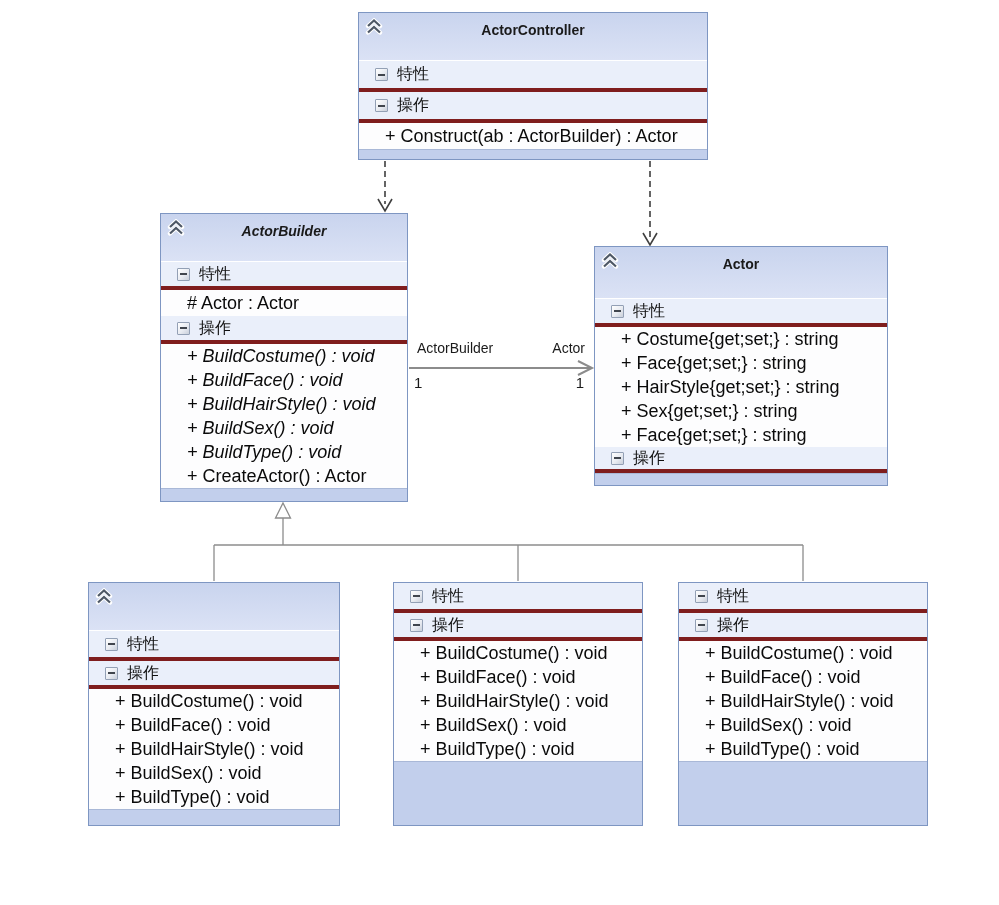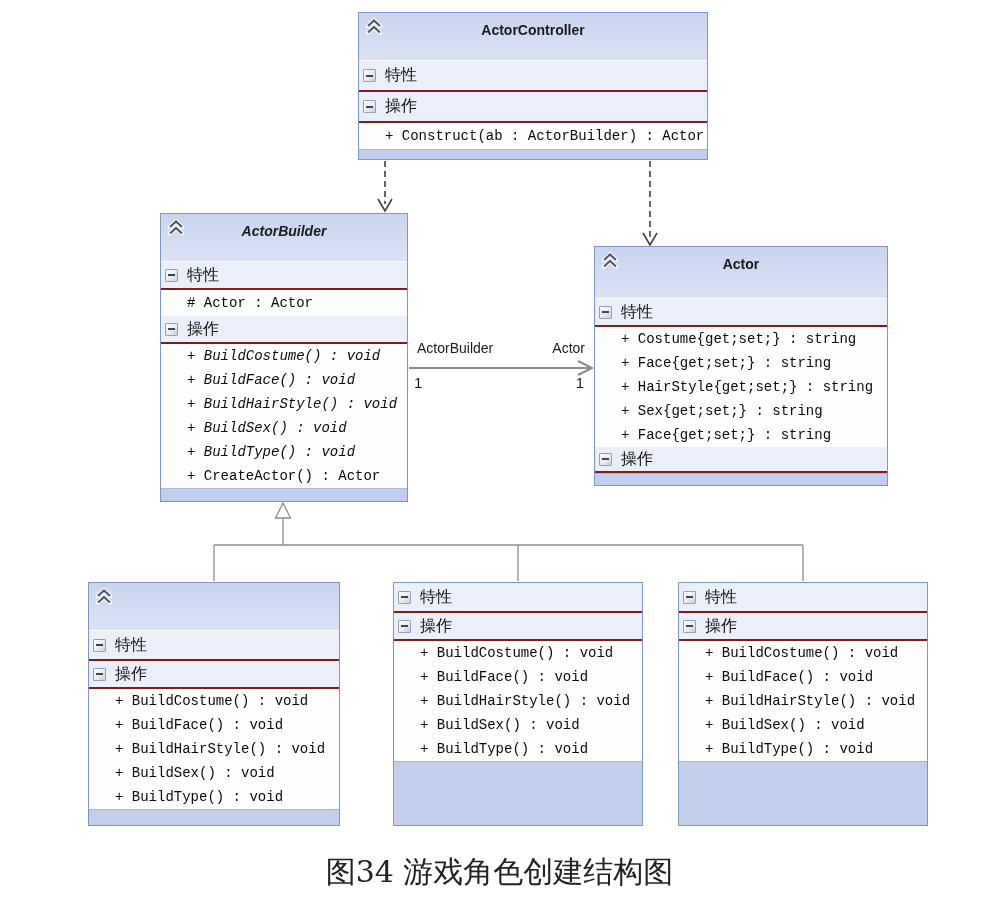--- a/index.html
+++ b/index.html
@@ -21,34 +21,34 @@
     background:linear-gradient(#c9d4ee, #dbe2f5);
     border-bottom:1px solid #ffffff;
   }
   .chevron { position:absolute; left:6px; top:5px; width:18px; height:17px; }
   .class-title {
     display:block; text-align:center; padding-top:9px;
     font-size:14px; font-weight:bold; color:#1a1a1a;
   }
   .abstract .class-title { font-style:italic; }
   .section-row {
-    display:flex; align-items:center; gap:9px; padding-left:4px;
-    background:#eaeffa; border-bottom:2px solid #7f1d1d;
+    display:flex; align-items:center; gap:9px; padding-left:16px;
+    background:#eaeffa; border-bottom:4px solid #7f1d1d;
     font-size:16px; color:#111;
   }
   .minus-icon {
     width:13px; height:13px; flex:0 0 13px;
     border:1px solid #93a0b5; border-radius:1px;
     background:linear-gradient(135deg,#ffffff 0%,#e8ebf1 55%,#c9cfda 100%);
     display:inline-flex; align-items:center; justify-content:center;
   }
   .minus-icon::after { content:""; width:7px; height:2px; background:#40454d; }
   .member-row {
     display:flex; align-items:center; padding-left:26px;
-    background:#fdfdfe; font-size:14px; white-space:nowrap; color:#0a0a0a;font-family:Liberation Mono, monospace;
+    background:#fdfdfe; font-size:18px; white-space:nowrap; color:#0a0a0a;
   }
   .member-row.italic { font-style:italic; }
   .footer-strip { flex:1 1 auto; background:#c2cfec; border-top:1px solid #a9b8d7; }
 
   
   .edge-label { position:absolute; font-size:14px; color:#1a1a1a; white-space:nowrap; }
   .mult-label { position:absolute; font-size:15px; color:#1a1a1a; }
 
   
   .caption {
@@ -246,15 +246,14 @@
     <div class="member-row" style="flex:0 0 24px;">+ BuildSex() : void</div>
     <div class="member-row" style="flex:0 0 24px;">+ BuildType() : void</div>
     <div class="footer-strip"></div>
   </div>
 
   <div class="edge-label" style="left:417px; top:340px;">ActorBuilder</div>
   <div class="edge-label" style="left:542px; top:340px; width:43px; text-align:right;">Actor</div>
   <div class="mult-label" style="left:414px; top:374px;">1</div>
   <div class="mult-label" style="left:570px; top:374px; width:14px; text-align:right;">1</div>
 
-  <div class="caption">图34 游戏角色创建结构图</div>
 
 </div>
 
 </body></html>

